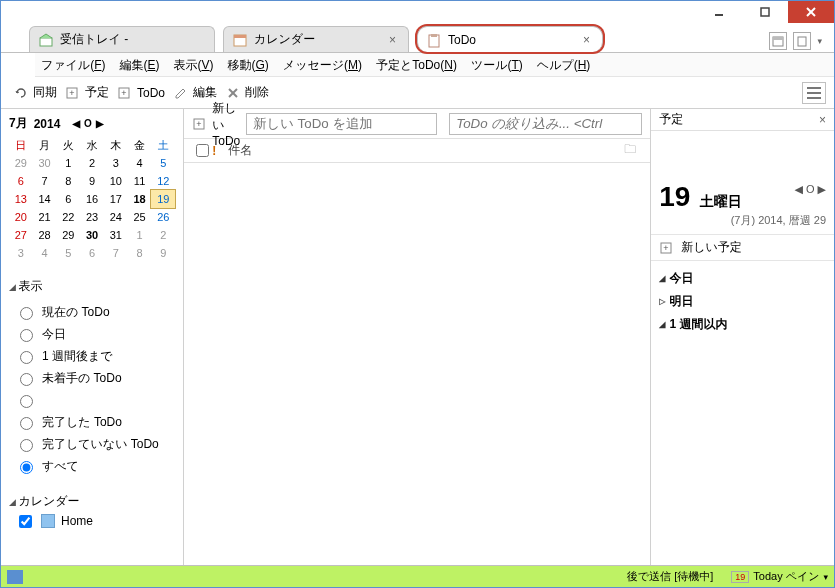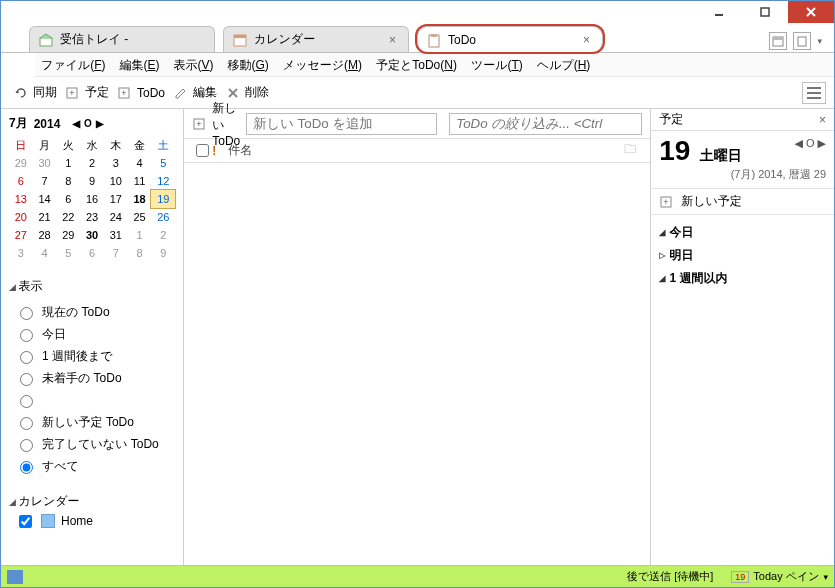--- a/index.html
+++ b/index.html
@@ -49,21 +49,21 @@
 .newbar input.addbox { flex: 0 0 150px; height: 22px; border: 1px solid #bbb; padding: 0 6px; }
 .newbar input.filter { flex: 0 0 160px; height: 22px; border: 1px solid #bbb; padding: 0 6px; font-style: italic; color: #999; }
 .listhead { height: 24px; display: flex; align-items: center; padding: 0 8px; border-bottom: 1px solid #e0e0e0; color: #444; }
 .listhead .col-chk { width: 20px; }
 .listhead .col-pri { width: 16px; color: #c60; font-weight: bold; }
 .listhead .col-name { flex: 1; }
 .listhead .col-cal { width: 18px; color: #888; }
 .right { width: 200px; border-left: 1px solid #d0d0d0; display: flex; flex-direction: column; }
 .right-head { height: 22px; display: flex; align-items: center; padding: 0 8px; border-bottom: 1px solid #e0e0e0; }
 .right-head .lbl { flex: 1; }
-.datebox { padding: 6px 8px; border-bottom: 1px solid #e5e5e5; }
+.datebox { padding: 6px 8px; border-bottom: 1px solid #e5e5e5; margin-top: 46px; }
 .datebox .big { font-size: 28px; font-weight: bold; display: inline-block; line-height: 1; }
 .datebox .dow { font-size: 14px; font-weight: bold; margin-left: 6px; }
 .datebox .nav { float: right; font-size: 11px; color: #555; }
 .datebox .sub { font-size: 11px; color: #666; text-align: right; margin-top: 2px; }
 .newevent { height: 26px; display: flex; align-items: center; gap: 6px; padding: 0 8px; border-bottom: 1px solid #e5e5e5; }
 .agenda { padding: 6px 4px; }
 .agenda-item { display: flex; align-items: center; gap: 4px; padding: 3px 4px; font-weight: bold; font-size: 12px; }
 .agenda-item .tri { font-size: 8px; color: #555; }
 .agenda-item .tri.open { color: #333; }
 .statusbar { height: 22px; border-top: 1px solid #c0c0c0; display: flex; align-items: center; padding: 0 6px; font-size: 11px; background: #bef264; }
@@ -301,21 +301,21 @@
         </label>
         <label class="radio-row">
           <input type="radio" name="f" style="">
           <span>未着手の ToDo</span>
         </label>
         <label class="radio-row">
           <input type="radio" name="f" style="">
         </label>
         <label class="radio-row">
           <input type="radio" name="f" style="">
-          <span>新しい予定 ToDo</span>
+          <span>完了した ToDo</span>
         </label>
         <label class="radio-row">
           <input type="radio" name="f" style="">
           <span>完了していない ToDo</span>
         </label>
         <label class="radio-row">
           <input type="radio" name="f" checked="" style="">
           <span>すべて</span>
         </label>
       </div>

